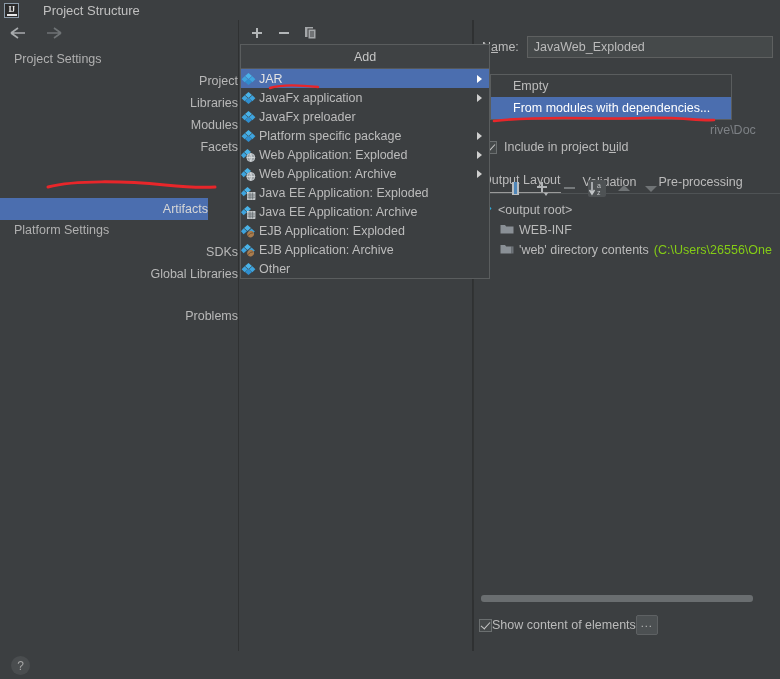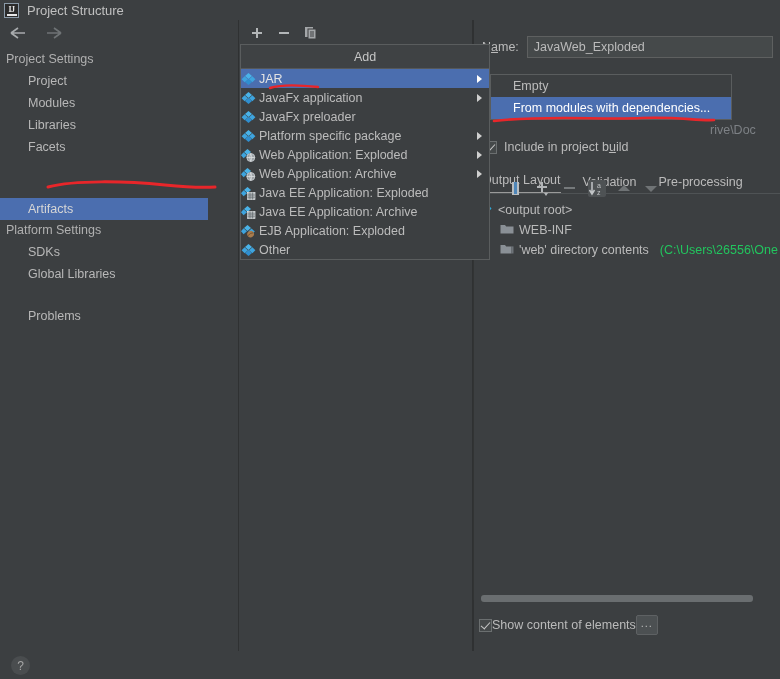--- a/index.html
+++ b/index.html
@@ -10,21 +10,21 @@
     font-size: 12.5px;
     color: #bbbbbb;
     overflow: hidden;
   }
   #root { position: relative; width: 780px; height: 679px; }
 
   
   .titlebar {
     position: absolute; left: 0; top: 0; width: 780px; height: 20px;
     background: #3c3f41;
-    display: flex; align-items: center; gap: 8px; padding-left: 4px;
+    display: flex; align-items: center; gap: 24px; padding-left: 4px;
   }
   .ij-logo {
     width: 15px; height: 15px; background: #2b2b2b;
     border: 1px solid #8b9aa8; position: relative; flex: none;
     display: flex; align-items: center; justify-content: center;
   }
   .ij-logo span {
     font-size: 8px; font-weight: bold; color: #e8e8e8;
     font-family: "Liberation Serif", serif; line-height: 1;
     letter-spacing: -0.5px;
@@ -39,26 +39,26 @@
   .sidebar {
     position: absolute; left: 0; top: 20px; width: 239px; height: 631px;
     background: #3c3f41;
     border-right: 1px solid #2f3132;
   }
   .navbar { height: 26px; display: flex; align-items: center; padding-left: 8px; gap: 16px; }
   .nav-arrow { width: 20px; height: 16px; position: relative; cursor: pointer; }
   .nav-arrow svg { display: block; }
   .tree { margin-top: 3px; }
   .group-label {
-    height: 21px; line-height: 21px; padding-left: 6px;
+    height: 21px; line-height: 21px; padding-left: 14px;
     color: #b0b0b0; font-size: 12.5px;
   }
   .leaf {
     height: 22px; line-height: 22px; padding-left: 28px;
-    color: #b8b8b8; font-size: 12.5px; position: relative;
+    color: #b8b8b8; font-size: 12.5px; position: relative; text-align: right;
   }
   .leaf.selected { background: #4b6eaf; color: #d6d6d6; width: 208px; margin-top: 40px; }
   .spacer-row { height: 20px; }
 
   
   .annot {
     position: absolute; pointer-events: none;
   }
 
   
@@ -119,21 +119,21 @@
   .lt-ico.boxed { background: #4e5254; border-radius: 2px; }
 
   .out-tree {
     position: absolute; left: 482px; top: 200px; width: 298px;
   }
   .ot-row {
     height: 20px; display: flex; align-items: center; gap: 5px;
     font-size: 12.5px; color: #bbbbbb; white-space: nowrap;
   }
   .ot-row.indent { padding-left: 18px; }
-  .ot-dim { color: #22c55e; margin-left: 6px; }
+  .ot-dim { color: #84cc16; }
 
   .tree-vline {
     position: absolute; left: 473px; top: 196px; width: 1px; height: 404px; background: #323434;
   }
   .hscroll {
     position: absolute; left: 481px; top: 595px; width: 272px; height: 7px;
     background: #6a6e70; border-radius: 3px;
   }
   .hscroll-track {
     position: absolute; left: 474px; top: 594px; width: 306px; height: 9px; background: #3c3f41;
@@ -218,22 +218,22 @@
       <div class="nav-arrow">
         <svg width="20" height="16" viewBox="0 0 20 16">
           <path d="M17 8 L10 3 M17 8 L10 13 M3 8 L17 8" stroke="#6f7375" stroke-width="1.6" fill="none"></path>
         </svg>
       </div>
     </div>
 
     <div class="tree">
       <div class="group-label">Project Settings</div>
       <div class="leaf">Project</div>
+      <div class="leaf">Libraries</div>
       <div class="leaf">Modules</div>
-      <div class="leaf">Libraries</div>
       <div class="leaf">Facets</div>
       <div class="leaf selected">Artifacts</div>
 
       <div class="group-label">Platform Settings</div>
       <div class="leaf">SDKs</div>
       <div class="leaf">Global Libraries</div>
 
       <div class="spacer-row"></div>
       <div class="leaf">Problems</div>
     </div>
@@ -483,20 +483,32 @@
           <path d="M6.5 1 L10 4 L6.5 7 L3 4 Z" fill="#4ab3e8"></path>
           <path d="M2.6 4.2 L6 7.2 L2.6 10.2 L0 7.2 Z" fill="#3ea4de"></path>
           <path d="M10.5 4.5 L13.8 7.5 L10.5 10.5 L7.4 7.5 Z" fill="#3ea4de"></path>
           <ellipse cx="9.6" cy="10.2" rx="3.4" ry="3.2" fill="#a97c4e" transform="rotate(-28 9.6 10.2)"></ellipse>
           <path d="M7 11.6 Q9.6 8.6 12.2 8.8" stroke="#6b4a27" stroke-width="0.8" fill="none"></path>
         </svg>
       </span>
       <span>EJB Application: Exploded</span>
     </div>
 
+    <div class="mi">
+      <span class="gem">
+        <svg width="15" height="14" viewBox="0 0 15 14">
+          <path d="M6.5 1 L10 4 L6.5 7 L3 4 Z" fill="#4ab3e8"></path>
+          <path d="M2.6 4.2 L6 7.2 L2.6 10.2 L0 7.2 Z" fill="#3ea4de"></path>
+          <path d="M10.5 4.5 L13.8 7.5 L10.5 10.5 L7.4 7.5 Z" fill="#3ea4de"></path>
+          <ellipse cx="9.6" cy="10.2" rx="3.4" ry="3.2" fill="#a97c4e" transform="rotate(-28 9.6 10.2)"></ellipse>
+          <path d="M7 11.6 Q9.6 8.6 12.2 8.8" stroke="#6b4a27" stroke-width="0.8" fill="none"></path>
+        </svg>
+      </span>
+      <span>EJB Application: Archive</span>
+    </div>
 
     <div class="mi">
       <span class="gem">
         <svg width="15" height="14" viewBox="0 0 15 14">
           <path d="M7.5 1 L11 4 L7.5 7 L4 4 Z" fill="#4ab3e8"></path>
           <path d="M7.5 7 L11 10 L7.5 13 L4 10 Z" fill="#2f8fd0"></path>
           <path d="M3.6 4.2 L7 7.2 L3.6 10.2 L0.6 7.2 Z" fill="#3ea4de"></path>
           <path d="M11.4 4.2 L14.4 7.2 L11.4 10.2 L8 7.2 Z" fill="#3ea4de"></path>
         </svg>
       </span>

